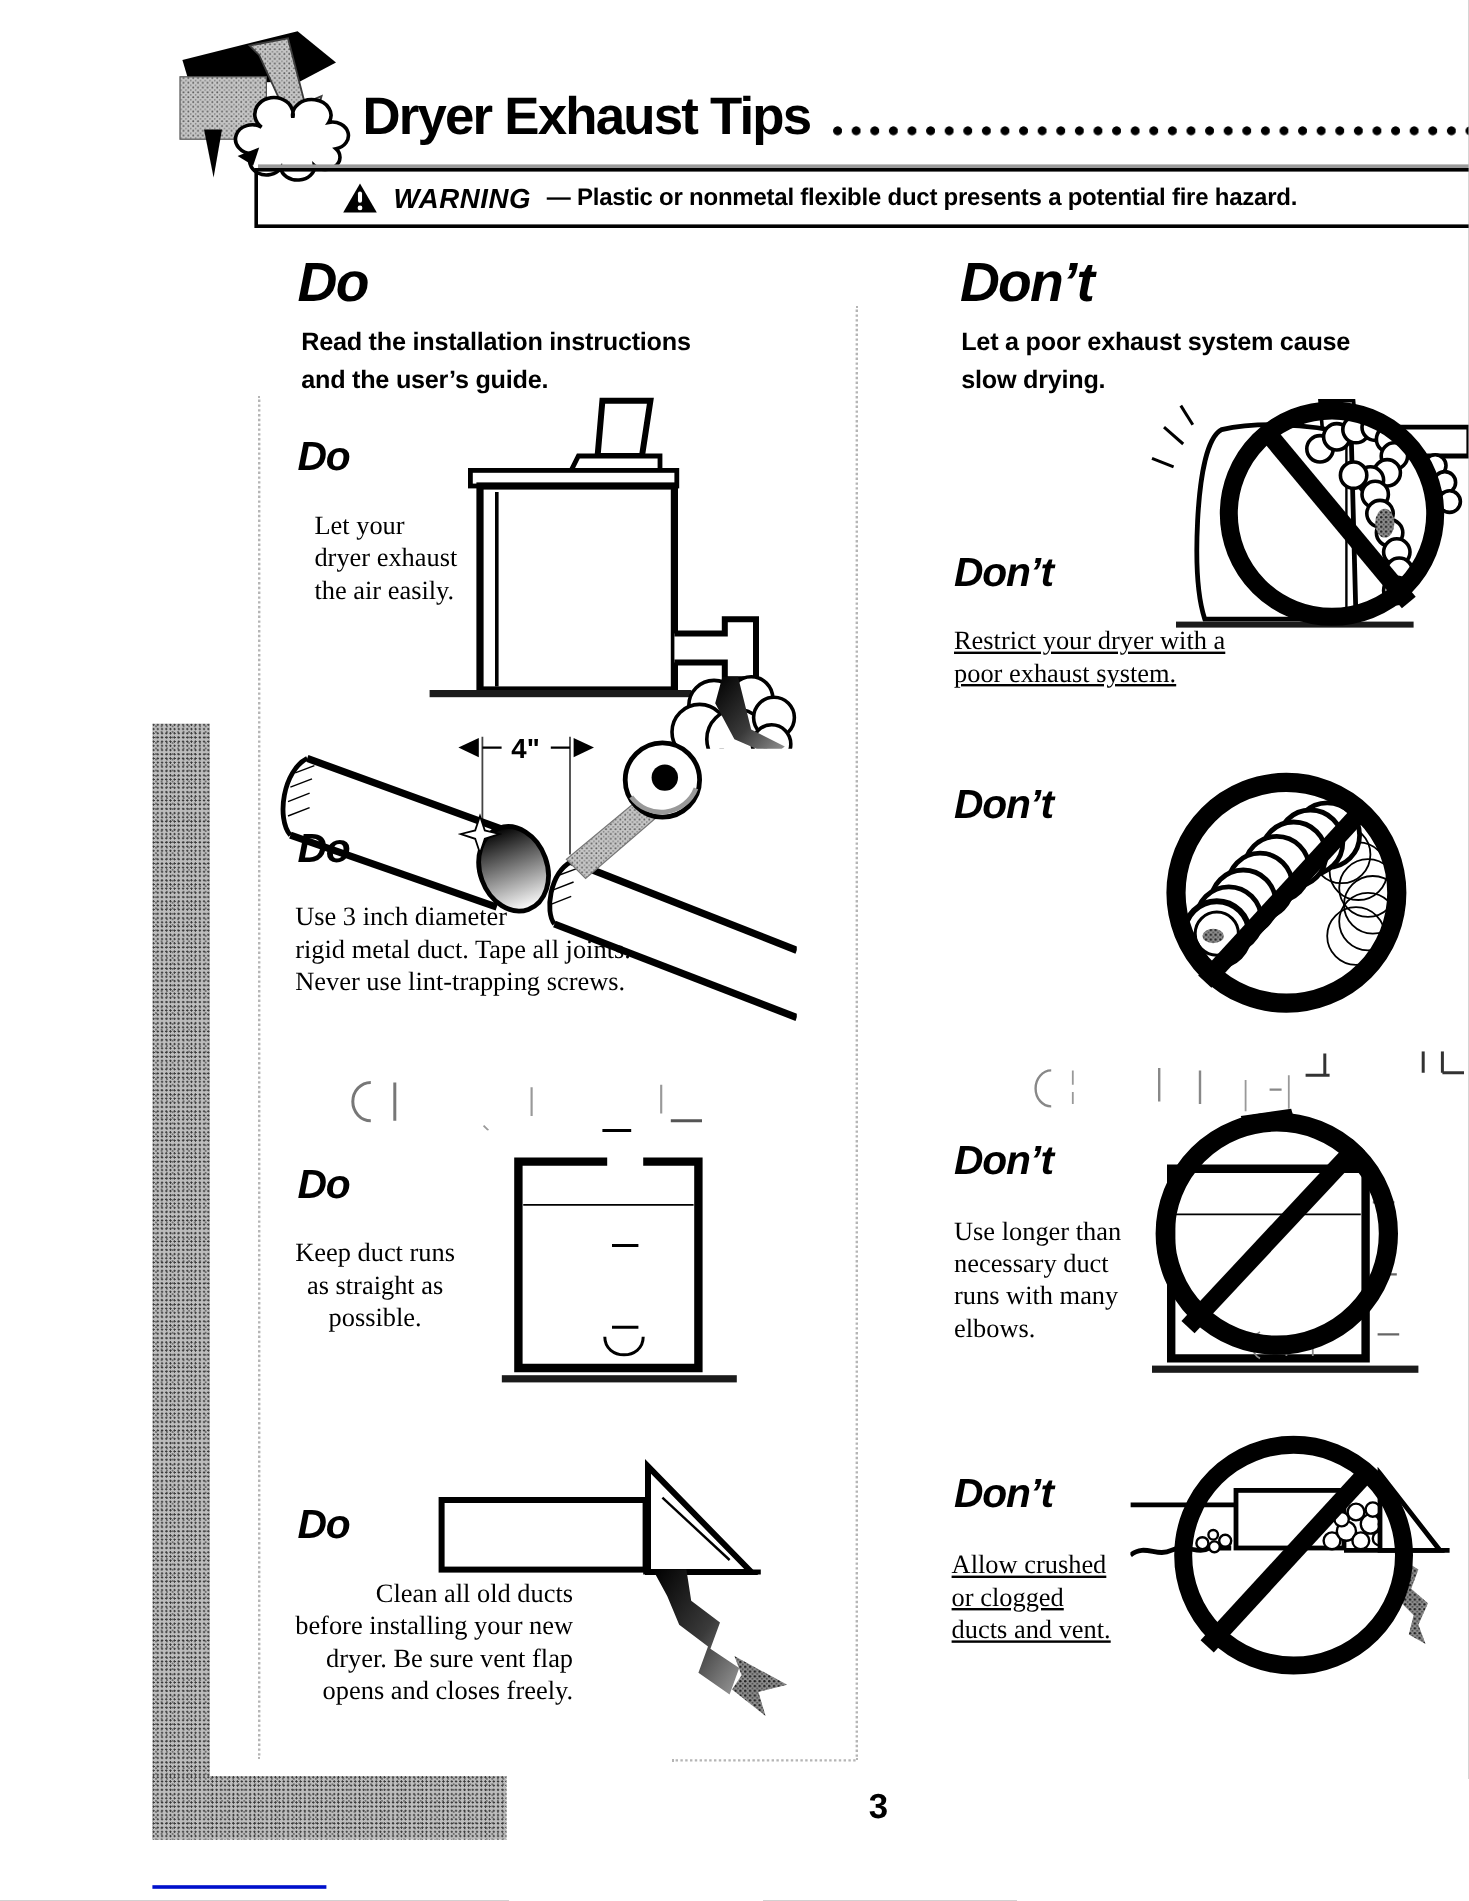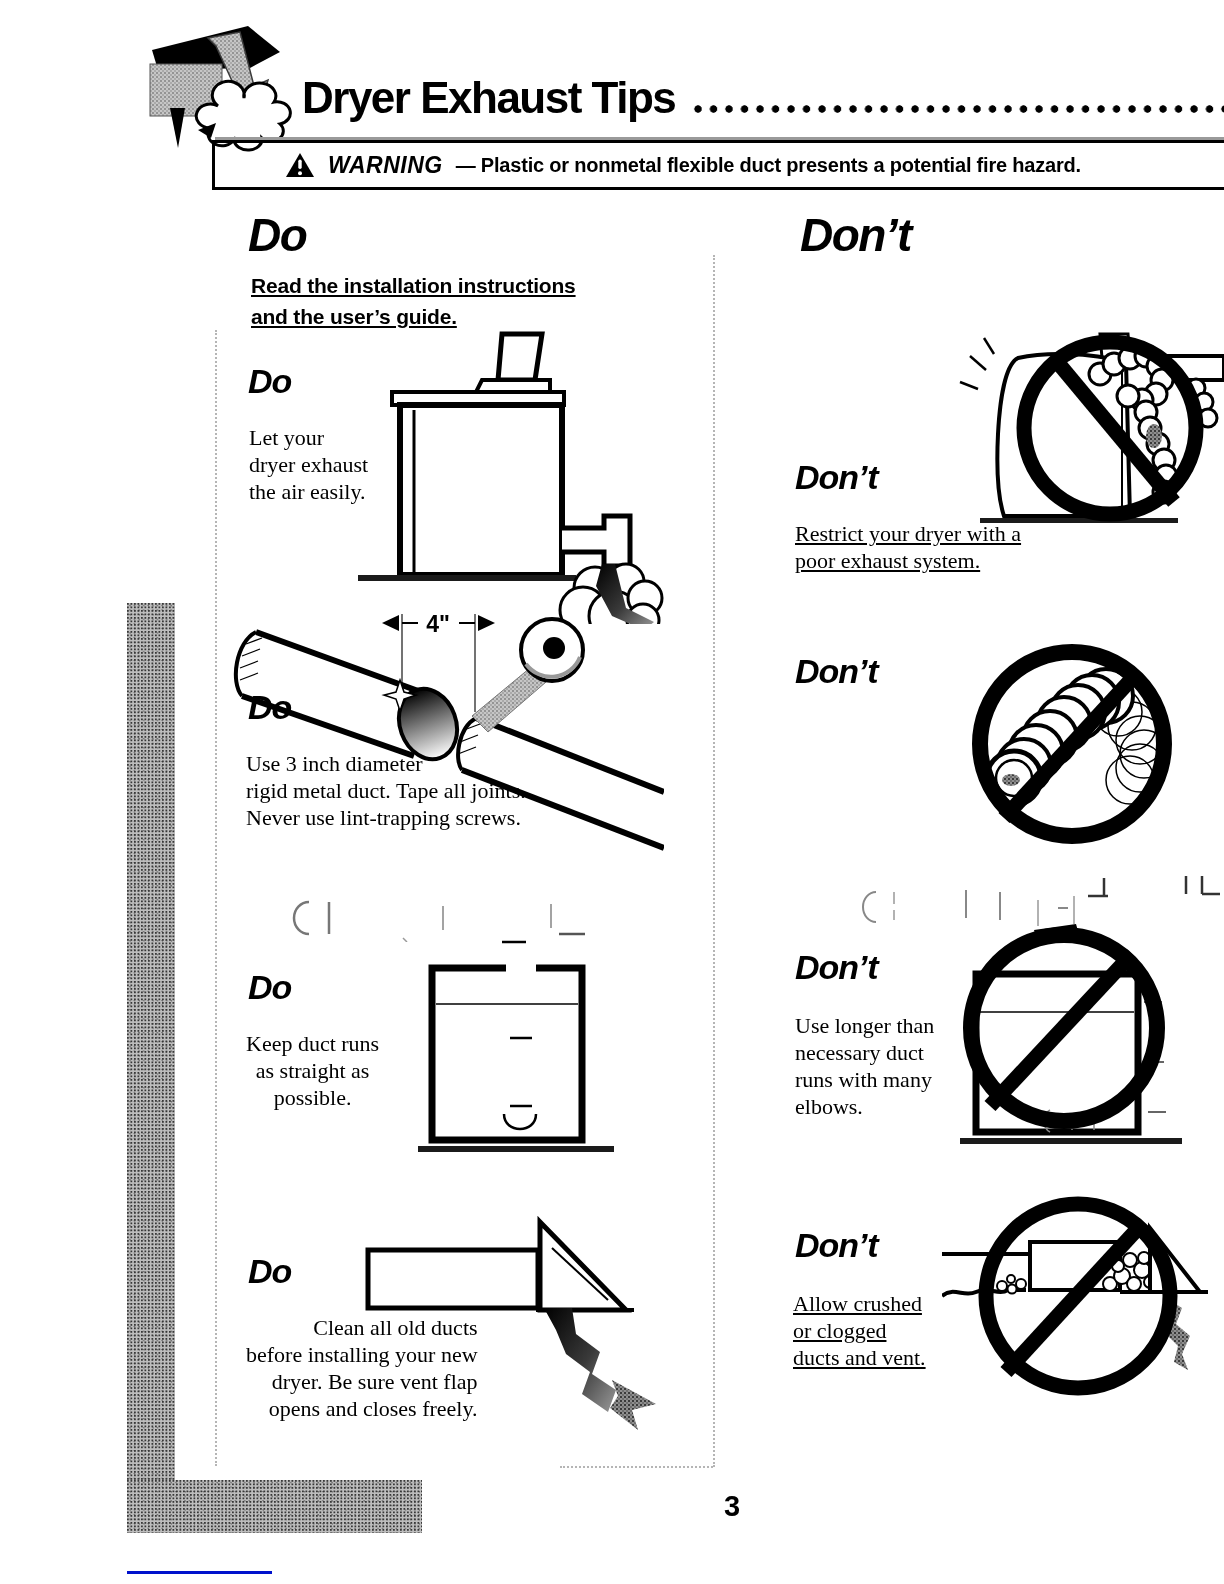--- a/index.html
+++ b/index.html
@@ -1,21 +1,21 @@
 <!DOCTYPE html>
 <html><head>
 <meta charset="utf-8">
 <style>
   html,body{margin:0;padding:0;background:#888;}
   .page{position:relative;width:1224px;height:1584px;background:#fff;overflow:hidden;
         font-family:"Liberation Sans",sans-serif;color:#000;}
   .abs{position:absolute;}
   .h-main{font:italic 900 46px/1 "Liberation Sans",sans-serif;letter-spacing:-1.5px;}
   .h-item{font:italic 900 34px/1 "Liberation Sans",sans-serif;letter-spacing:-1px;}
-  .intro{font:bold 21px/31px "Liberation Sans",sans-serif;white-space:pre-line;letter-spacing:-.2px;text-decoration:underline;}
+  .intro{font:bold 21px/31px "Liberation Sans",sans-serif;white-space:pre-line;letter-spacing:-.2px;}
   .caption{font:normal 22px/27px "Liberation Serif","DejaVu Serif",serif;white-space:pre-line;}
   .title-row{display:flex;align-items:flex-end;left:302px;top:68px;right:0;height:52px;}
   .title-text{font:bold 44px/1 "Liberation Sans",sans-serif;letter-spacing:-1.5px;white-space:nowrap;}
   .leader{flex:1;height:16px;margin:0 0 3px 16px;
     background-image:radial-gradient(circle at 7px 8px,#000 3.4px,transparent 4px);
     background-size:15.5px 16px;background-repeat:repeat-x;}
   .warnbox{left:212px;top:140px;width:1018px;height:50px;border:3px solid #000;box-sizing:border-box;
     display:flex;align-items:center;padding-left:70px;gap:13px;box-shadow:0 -6px 0 -3px #9a9a9a;}
   .warnlabel{font:italic 900 23px/1 "Liberation Sans",sans-serif;letter-spacing:.5px;}
   .warntext{font:bold 20px/1 "Liberation Sans",sans-serif;letter-spacing:-.2px;}
@@ -88,21 +88,21 @@
 
   <div class="abs dotv" style="left:713px;top:255px;height:1212px;"></div>
   <div class="abs dotv" style="left:215px;top:330px;height:1136px;"></div>
   <div class="abs doth" style="left:560px;top:1466px;width:153px;"></div>
 
   <div class="abs h-main" style="left:248px;top:212px;">Do</div>
   <div class="abs intro" style="left:251px;top:270px;">Read the installation instructions
 and the user’s guide.</div>
 
   <div class="abs h-item" style="left:248px;top:364px;">Do</div>
-  <div class="abs caption" style="left:249px;top:424px;">Let your
+  <div class="abs caption" style="left:262px;top:424px;">Let your
 dryer exhaust
 the air easily.</div>
 
   <div class="abs" style="left:352px;top:328px;">
     <svg width="312" height="296" viewBox="0 0 312 296">
       <polygon points="150,6 190,6 183,52 146,52" fill="#fff" stroke="#000" stroke-width="5"></polygon>
       <polygon points="130,52 198,52 198,64 124,64" fill="#fff" stroke="#000" stroke-width="4"></polygon>
       <rect x="40" y="64" width="172" height="13" fill="#fff" stroke="#000" stroke-width="4"></rect>
       <rect x="48" y="77" width="162" height="170" fill="#fff" stroke="#000" stroke-width="6"></rect>
       <line x1="62" y1="82" x2="62" y2="244" stroke="#000" stroke-width="3"></line>
@@ -202,20 +202,22 @@
       <rect x="8" y="38" width="170" height="58" fill="#fff" stroke="#000" stroke-width="5"></rect>
       <polygon points="180,10 266,98 180,98" fill="#fff" stroke="#000" stroke-width="5"></polygon>
       <line x1="192" y1="36" x2="248" y2="88" stroke="#000" stroke-width="2"></line>
       <line x1="176" y1="98" x2="274" y2="98" stroke="#000" stroke-width="4"></line>
       <polygon points="184,96 212,96 216,122 240,140 232,162 256,178 248,200 222,182 230,160 206,142 196,118" fill="url(#fadeDiag)"></polygon>
       <polygon points="252,168 296,192 272,198 278,218 250,196 258,184" fill="url(#htDark)"></polygon>
     </svg>
   </div>
 
   <div class="abs h-main" style="left:800px;top:212px;">Don’t</div>
+  <div class="abs intro" style="left:801px;top:270px;">Let a poor exhaust system cause
+slow drying.</div>
 
   <div class="abs h-item" style="left:795px;top:460px;">Don’t</div>
   <div class="abs caption" style="left:795px;top:520px;text-decoration:underline;">Restrict your dryer with a
 poor exhaust system.</div>
 
   <div class="abs" style="left:950px;top:326px;">
     <svg width="274" height="202" viewBox="0 0 274 202">
       <g stroke="#000" stroke-width="2.5">
         <line x1="20" y1="30" x2="36" y2="44"></line>
           <line x1="10" y1="56" x2="28" y2="63"></line>

